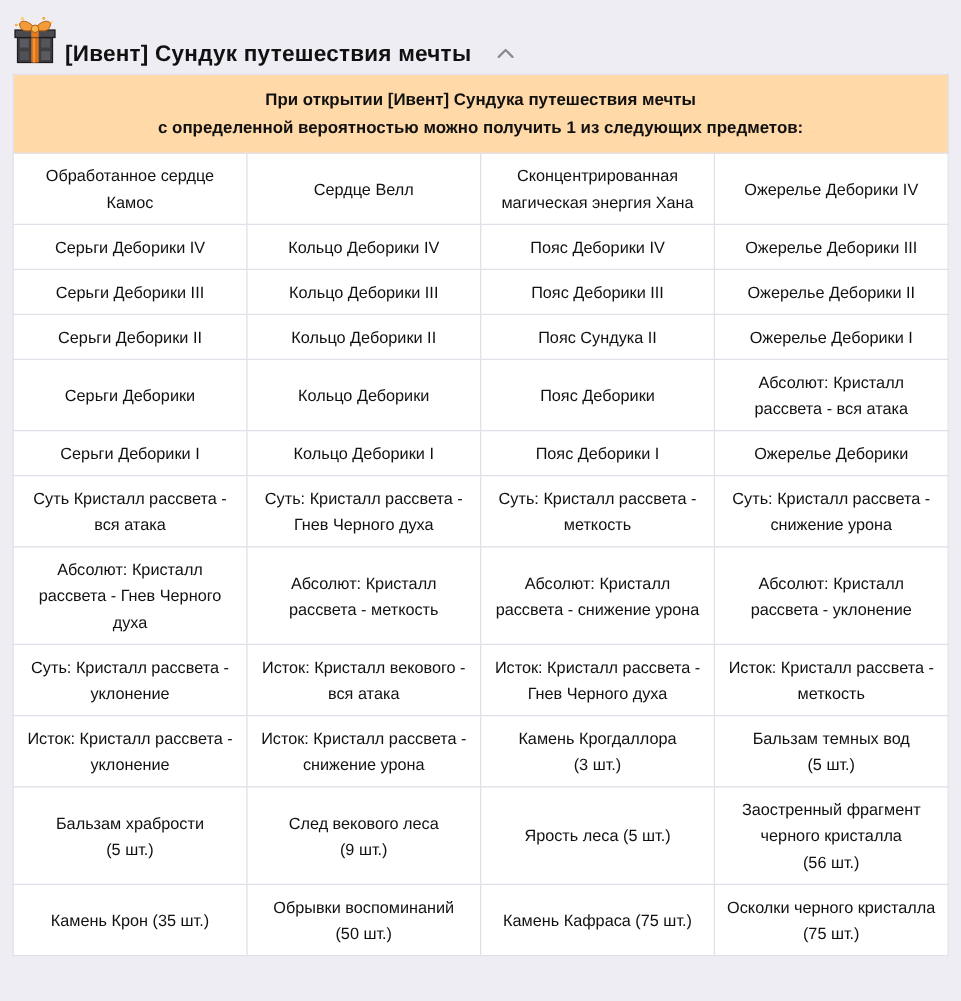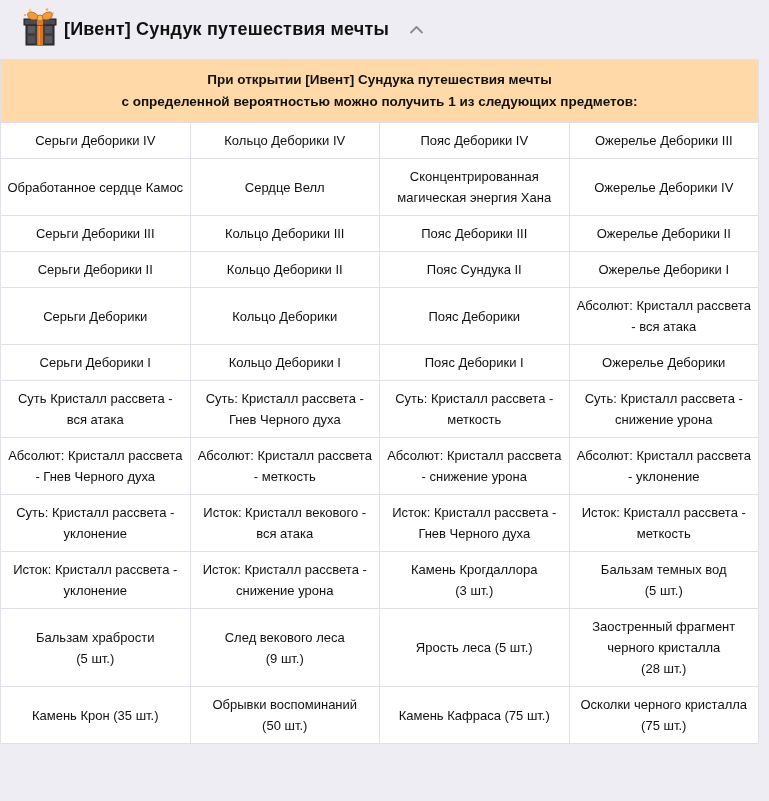--- a/index.html
+++ b/index.html
@@ -16,42 +16,42 @@
     padding: 0;
     width: 769px;
     height: 801px;
     background: var(--page-bg);
     font-family: "Liberation Sans", "DejaVu Sans", sans-serif;
     color: var(--text);
     overflow: hidden;
   }
   .section-header {
     display: flex;
-    align-items: center;
-    padding: 4px 10px 0 20px;
+    align-items: flex-end;
+    padding: 4px 10px 0 8px;
     height: 54px;
     cursor: pointer;
   }
   .gift-icon { width: 40px; height: 42px; flex: 0 0 auto; margin-top: -2px; }
   .section-title {
     font-size: 18px;
     font-weight: bold;
     margin-left: 4px;
     letter-spacing: 0.2px;
   }
   .collapse-button {
     background: none;
     border: none;
     padding: 4px;
     margin-left: 16px;
     cursor: pointer;
     display: inline-flex;
     align-items: center;
   }
-  .table-wrap { margin: 5px 10px 0 0; }
+  .table-wrap { margin: 5px 10px 0 10px; }
   table.items-table {
     width: 100%;
     border-collapse: collapse;
     table-layout: fixed;
   }
   th.banner-cell {
     background: var(--banner-bg);
     border: 1px solid var(--table-border);
     padding: 9px 8px;
     font-size: 13.5px;
@@ -116,30 +116,30 @@
     <thead>
       <tr>
         <th class="banner-cell" colspan="4">
           <div>При открытии [Ивент] Сундука путешествия мечты</div>
           <div>с определенной вероятностью можно получить 1 из следующих предметов:</div>
         </th>
       </tr>
     </thead>
     <tbody id="table-body">
         <tr>
+          <td class="item-cell">Обработанное сердце Камос</td>
+          <td class="item-cell">Сердце Велл</td>
+          <td class="item-cell">Сконцентрированная магическая энергия Хана</td>
+          <td class="item-cell">Ожерелье Деборики IV</td>
+        </tr>
+        <tr>
           <td class="item-cell">Серьги Деборики IV</td>
           <td class="item-cell">Кольцо Деборики IV</td>
           <td class="item-cell">Пояс Деборики IV</td>
           <td class="item-cell">Ожерелье Деборики III</td>
-        </tr>
-        <tr>
-          <td class="item-cell">Обработанное сердце Камос</td>
-          <td class="item-cell">Сердце Велл</td>
-          <td class="item-cell">Сконцентрированная магическая энергия Хана</td>
-          <td class="item-cell">Ожерелье Деборики IV</td>
         </tr>
         <tr>
           <td class="item-cell">Серьги Деборики III</td>
           <td class="item-cell">Кольцо Деборики III</td>
           <td class="item-cell">Пояс Деборики III</td>
           <td class="item-cell">Ожерелье Деборики II</td>
         </tr>
         <tr>
           <td class="item-cell">Серьги Деборики II</td>
           <td class="item-cell">Кольцо Деборики II</td>
@@ -184,21 +184,21 @@
           <td class="item-cell">Бальзам темных вод
 (5 шт.)</td>
         </tr>
         <tr>
           <td class="item-cell">Бальзам храбрости
 (5 шт.)</td>
           <td class="item-cell">След векового леса
 (9 шт.)</td>
           <td class="item-cell">Ярость леса (5 шт.)</td>
           <td class="item-cell">Заостренный фрагмент черного кристалла
-(28 шт.)</td>
+(56 шт.)</td>
         </tr>
         <tr>
           <td class="item-cell">Камень Крон (35 шт.)</td>
           <td class="item-cell">Обрывки воспоминаний
 (50 шт.)</td>
           <td class="item-cell">Камень Кафраса (75 шт.)</td>
           <td class="item-cell">Осколки черного кристалла
 (75 шт.)</td>
         </tr>
       </tbody>

